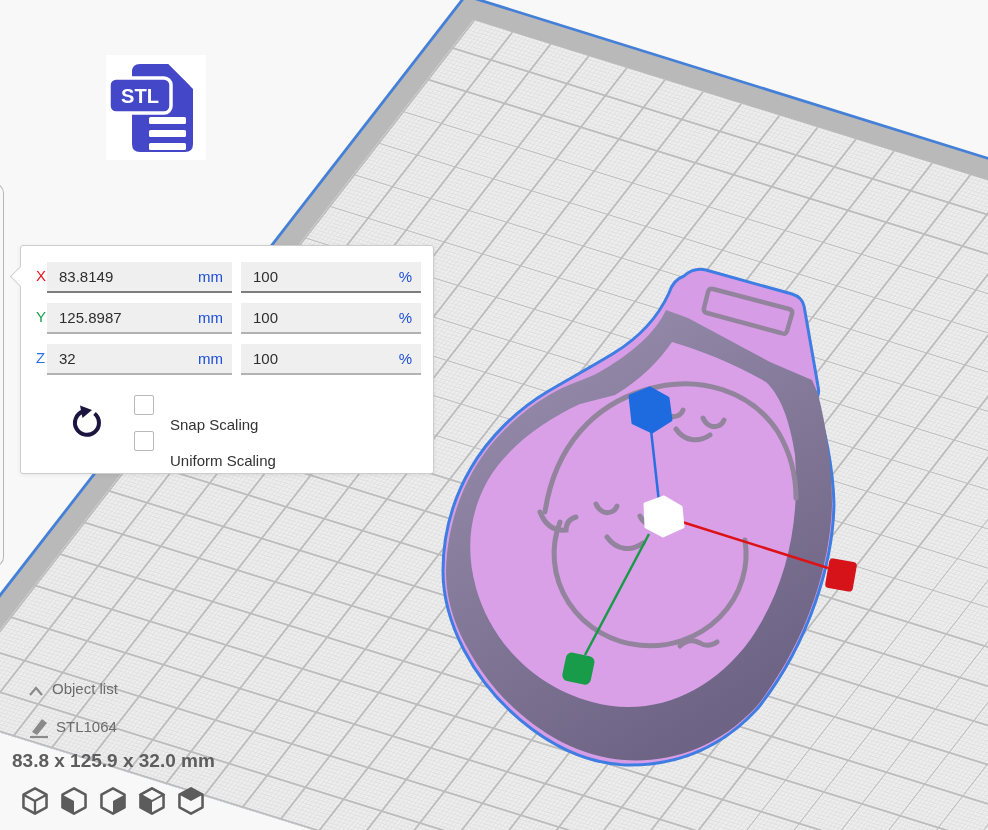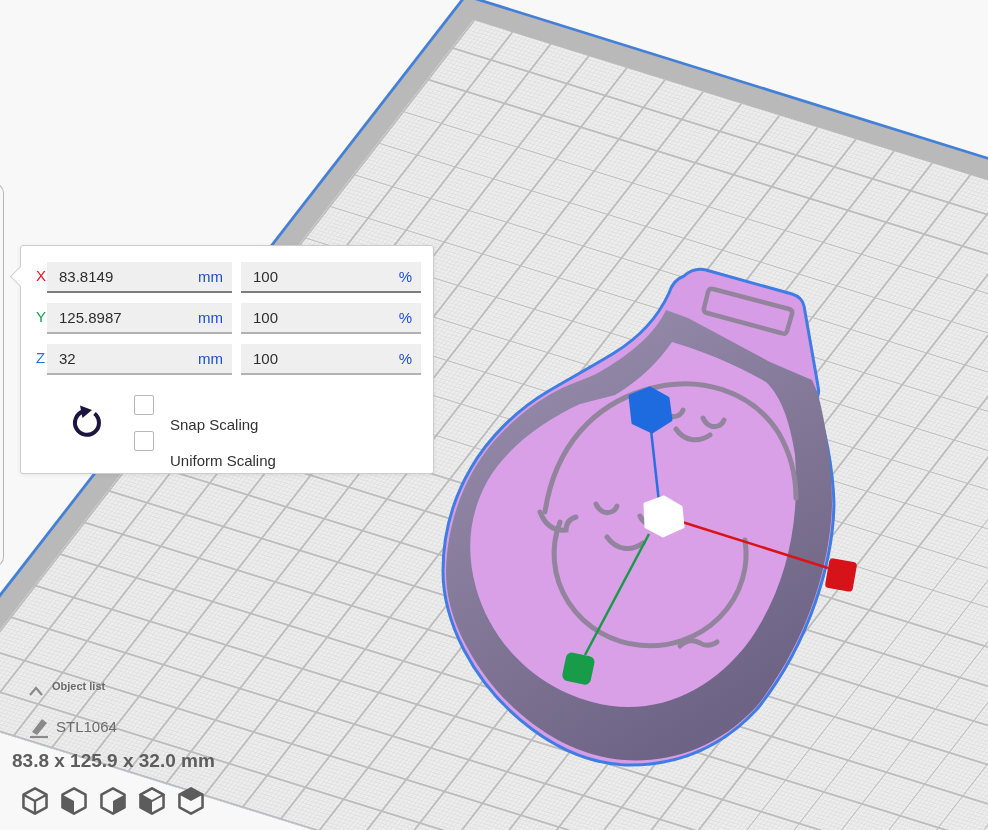--- a/index.html
+++ b/index.html
@@ -46,21 +46,21 @@
   .f-pct{left:220px;width:180px;}
   .chk-row{position:absolute;left:113px;height:20px;}
   .chk{position:absolute;left:0;top:0;width:18px;height:18px;background:#fff;border:1px solid #b9b9b9;border-radius:2px;cursor:pointer;}
   .chk-label{position:absolute;left:36px;top:1px;font-size:15px;color:#333;white-space:nowrap;margin-top:20px;}
   .reset-btn{position:absolute;left:48px;top:158px;width:36px;height:36px;cursor:pointer;}
 
   
   .stl-wrap{position:absolute;left:106px;top:55px;width:100px;height:105px;background:#fff;z-index:5;}
 
   
-  .obj-head{position:absolute;left:52px;top:680px;font-size:11px;color:#6b6b6b;z-index:6;font-weight:bold;}
+  .obj-head{position:absolute;left:52px;top:680px;font-size:15px;color:#6b6b6b;z-index:6;}
   .obj-caret{position:absolute;left:27px;top:684px;z-index:6;cursor:pointer;}
   .obj-pencil{position:absolute;left:27px;top:714px;z-index:6;}
   .obj-name{position:absolute;left:56px;top:718px;font-size:15px;color:#6b6b6b;z-index:6;}
   .obj-dims{position:absolute;left:12px;top:750px;font-size:19px;color:#5d5d5d;z-index:6;font-weight:bold;}
   .view-row{position:absolute;left:20px;top:786px;display:flex;gap:9px;z-index:6;}
   .view-btn{width:30px;height:30px;cursor:pointer;}
 </style>
 </head>
 <body>
 
@@ -124,20 +124,32 @@
     <g transform="rotate(10 841 575)">
       <rect x="827" y="560" width="28" height="30" rx="4" fill="#d51318"></rect>
     </g>
     <g transform="rotate(12 578 668)">
       <rect x="564" y="654" width="29" height="29" rx="6" fill="#189c49"></rect>
     </g>
   </svg>
 
   <div class="left-edge"></div>
 
+  <div class="stl-wrap">
+    <svg width="100" height="105" viewBox="106 55 100 105">
+      <path d="M 140,64 L 168,64 L 193,89 L 193,144 Q 193,152 185,152 L 140,152 Q 132,152 132,144 L 132,72 Q 132,64 140,64 Z" fill="#4347c8"></path>
+      <path d="M 167,62 L 196,62 L 196,91 Z" fill="#ffffff"></path>
+      <path d="M 168,64 L 190,86 L 168,86 Z" fill="#4347c8"></path>
+      <rect x="109" y="78" width="62" height="35" rx="7" fill="#4347c8" stroke="#ffffff" stroke-width="3.5"></rect>
+      <text x="140" y="103" text-anchor="middle" font-family="Liberation Sans, sans-serif" font-size="20" font-weight="bold" fill="#ffffff">STL</text>
+      <rect x="149" y="117" width="37" height="7" rx="1.5" fill="#ffffff"></rect>
+      <rect x="149" y="130" width="37" height="7" rx="1.5" fill="#ffffff"></rect>
+      <rect x="149" y="143" width="37" height="7" rx="1.5" fill="#ffffff"></rect>
+    </svg>
+  </div>
 
   <div class="panel-notch"></div>
   <div class="scale-panel">
 
     <div class="axis-row" style="top:16px;left:0;right:0;">
       <span class="axis-label" style="color:#e8151d;">X</span>
       <div class="field f-mm focused">
         <input type="text" value="83.8149" style="">
         <span class="unit">mm</span>
       </div>

